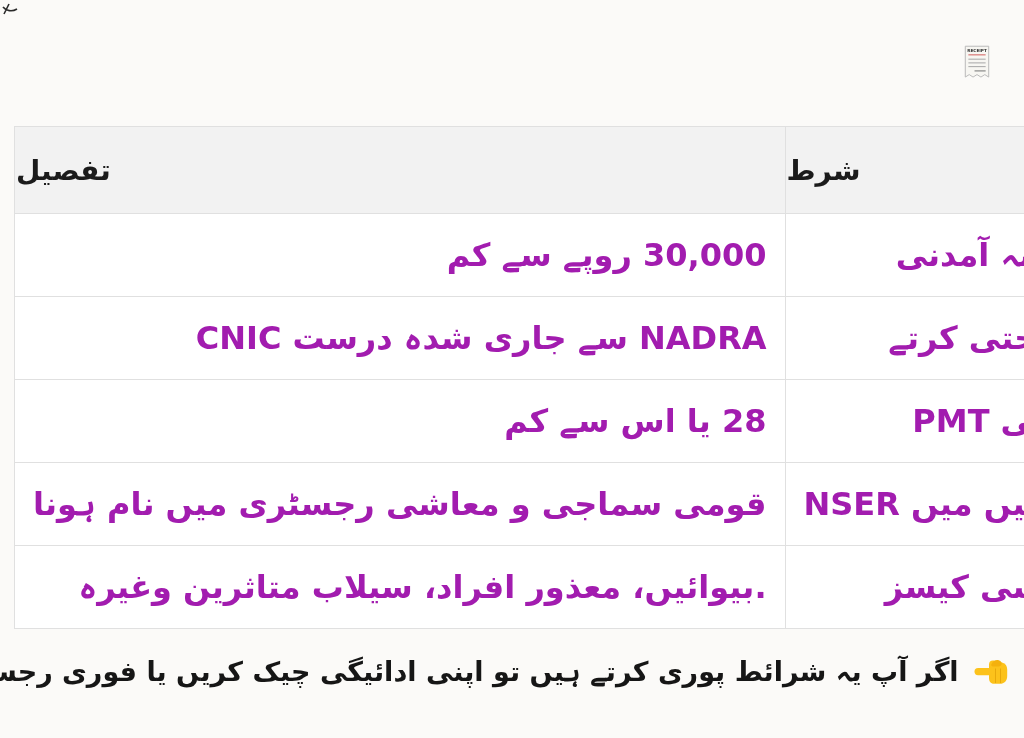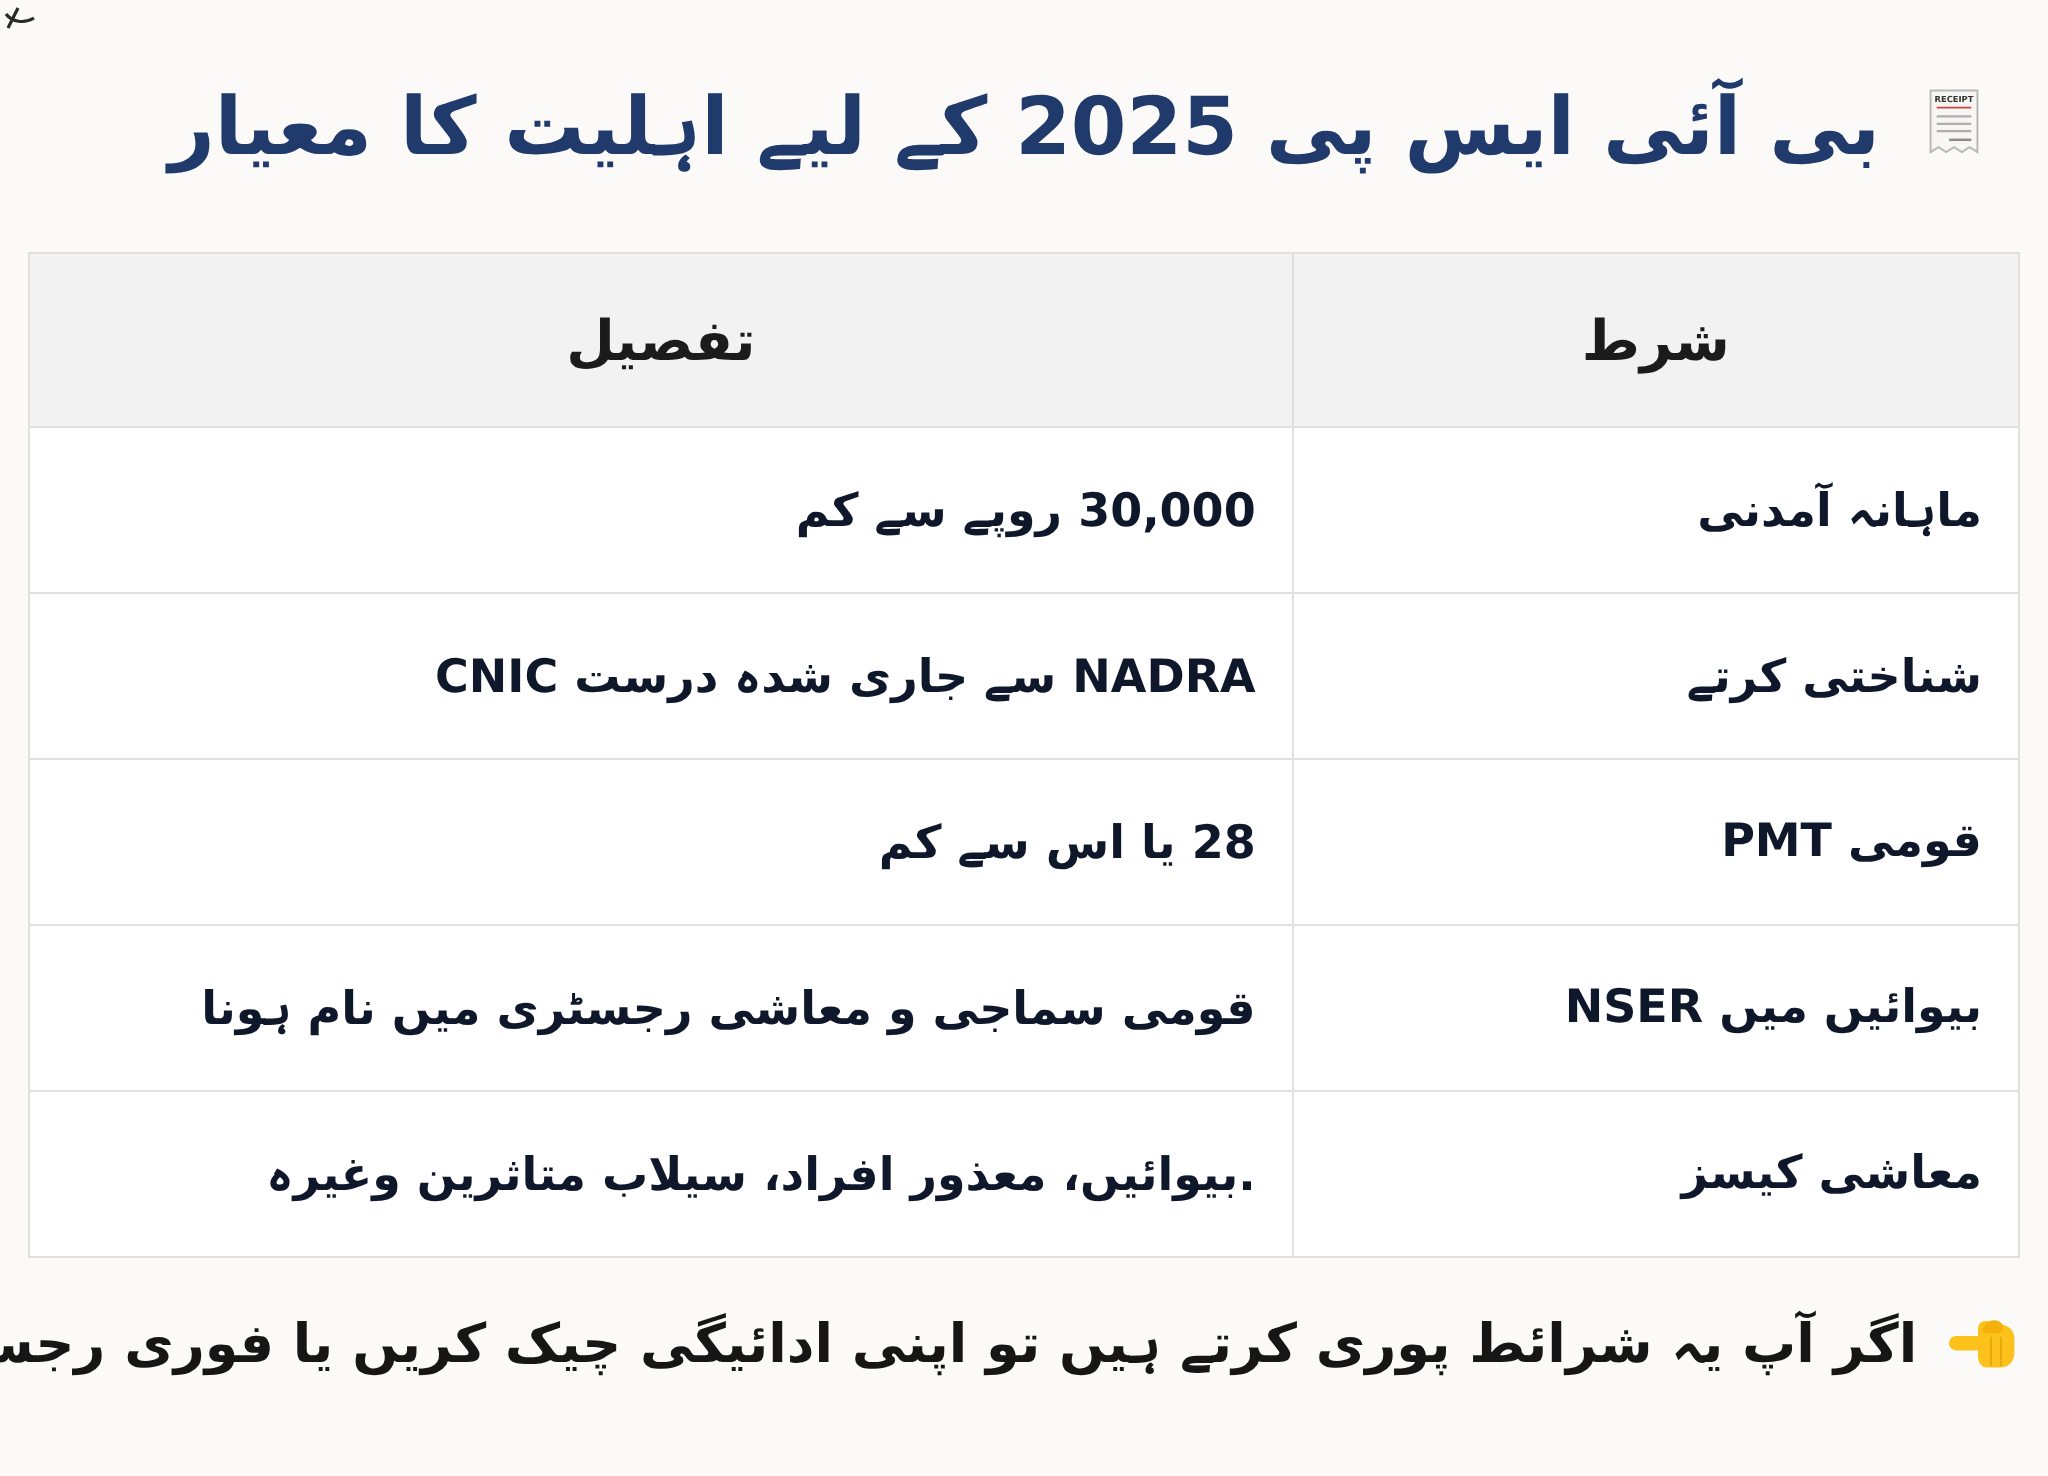--- a/index.html
+++ b/index.html
@@ -37,27 +37,27 @@
   }
   table.criteria th, table.criteria td {
     border:1px solid #e0e0e0;
   }
   table.criteria th {
     background:#f2f2f2;
     height:84px;
     font-size:28px;
     font-weight:700;
     color:#1b1b1b;
-    text-align:center;
+    text-align:left;
   }
   table.criteria td {
     height:82px;
-    font-size:23px;
+    font-size:32px;
     font-weight:600;
-    color:#0f172a;
+    color:#a21caf;
     text-align:right;
     padding:0 18px;
     white-space:nowrap;
   }
   col.cond-col   { width:36.5%; }
   col.detail-col { width:63.5%; }
 
   
   .footer-note {
     direction:rtl;
@@ -87,21 +87,20 @@
       <svg width="30" height="37" viewBox="0 0 24 30">
         <path d="M2.5 1 H21.5 V26 L18.3 24 L15.2 26 L12 24 L8.8 26 L5.7 24 L2.5 26 Z" fill="#f7f6f2" stroke="#b9b9b9" stroke-width="0.8"></path>
         <text x="12" y="5.6" text-anchor="middle" font-size="3.4" font-weight="bold" fill="#333">RECEIPT</text>
         <line x1="5" y1="8" x2="19" y2="8" stroke="#c44" stroke-width="0.7"></line>
         <line x1="5" y1="11.5" x2="19" y2="11.5" stroke="#aeaeae" stroke-width="0.9"></line>
         <line x1="5" y1="14.5" x2="19" y2="14.5" stroke="#aeaeae" stroke-width="0.9"></line>
         <line x1="5" y1="17.5" x2="19" y2="17.5" stroke="#aeaeae" stroke-width="0.9"></line>
         <line x1="10" y1="21" x2="19" y2="21" stroke="#8b8b8b" stroke-width="1"></line>
       </svg>
     </span>
-    <span>بی آئی ایس پی 2025 کے لیے اہلیت کا معیار</span>
   </h1>
 
   <table class="criteria">
     <colgroup>
         <col class="cond-col">
         <col class="detail-col">
       </colgroup>
     <thead>
       <tr>
         <th>شرط</th>

